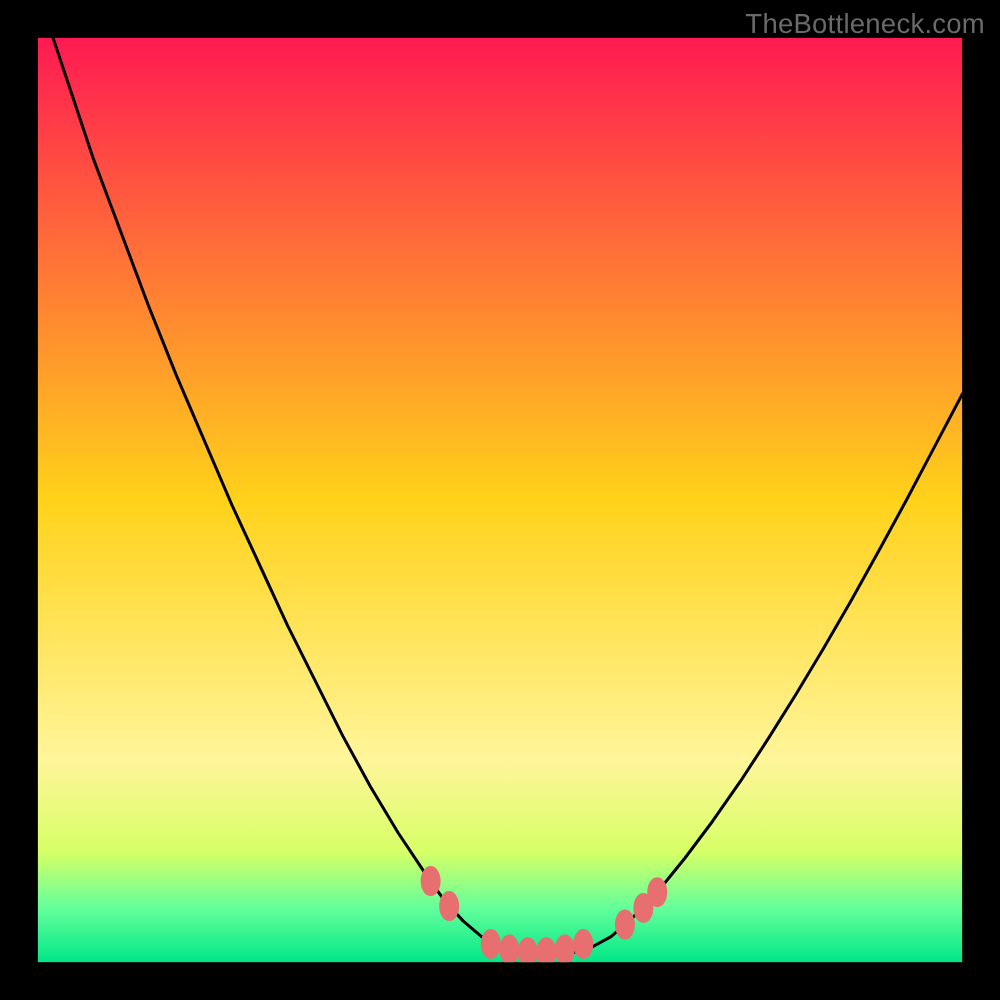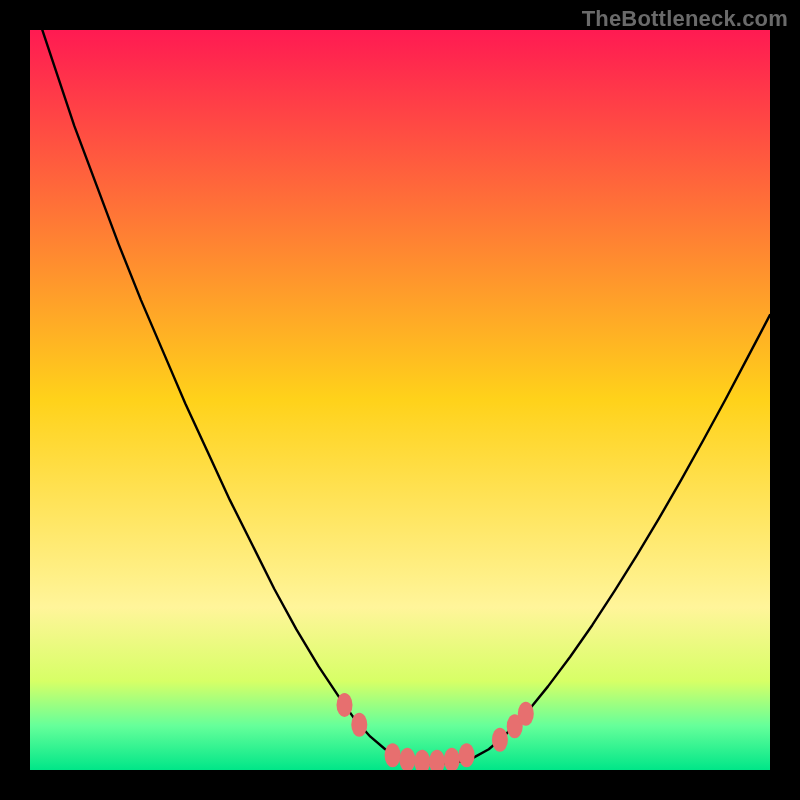--- a/index.html
+++ b/index.html
@@ -23,21 +23,21 @@
     top: 30px;
     width: 740px;
     height: 740px;
     overflow: hidden;
   }
   .watermark {
     position: absolute;
     top: 6px;
     right: 12px;
     font-size: 22px;
-    font-weight: 700;
+    font-weight: 400;
     color: #6a6a6a;
     letter-spacing: 0.2px;
     user-select: none;
   }
   svg { display: block; }
 </style>
 </head>
 <body>
 
 <div class="stage">

